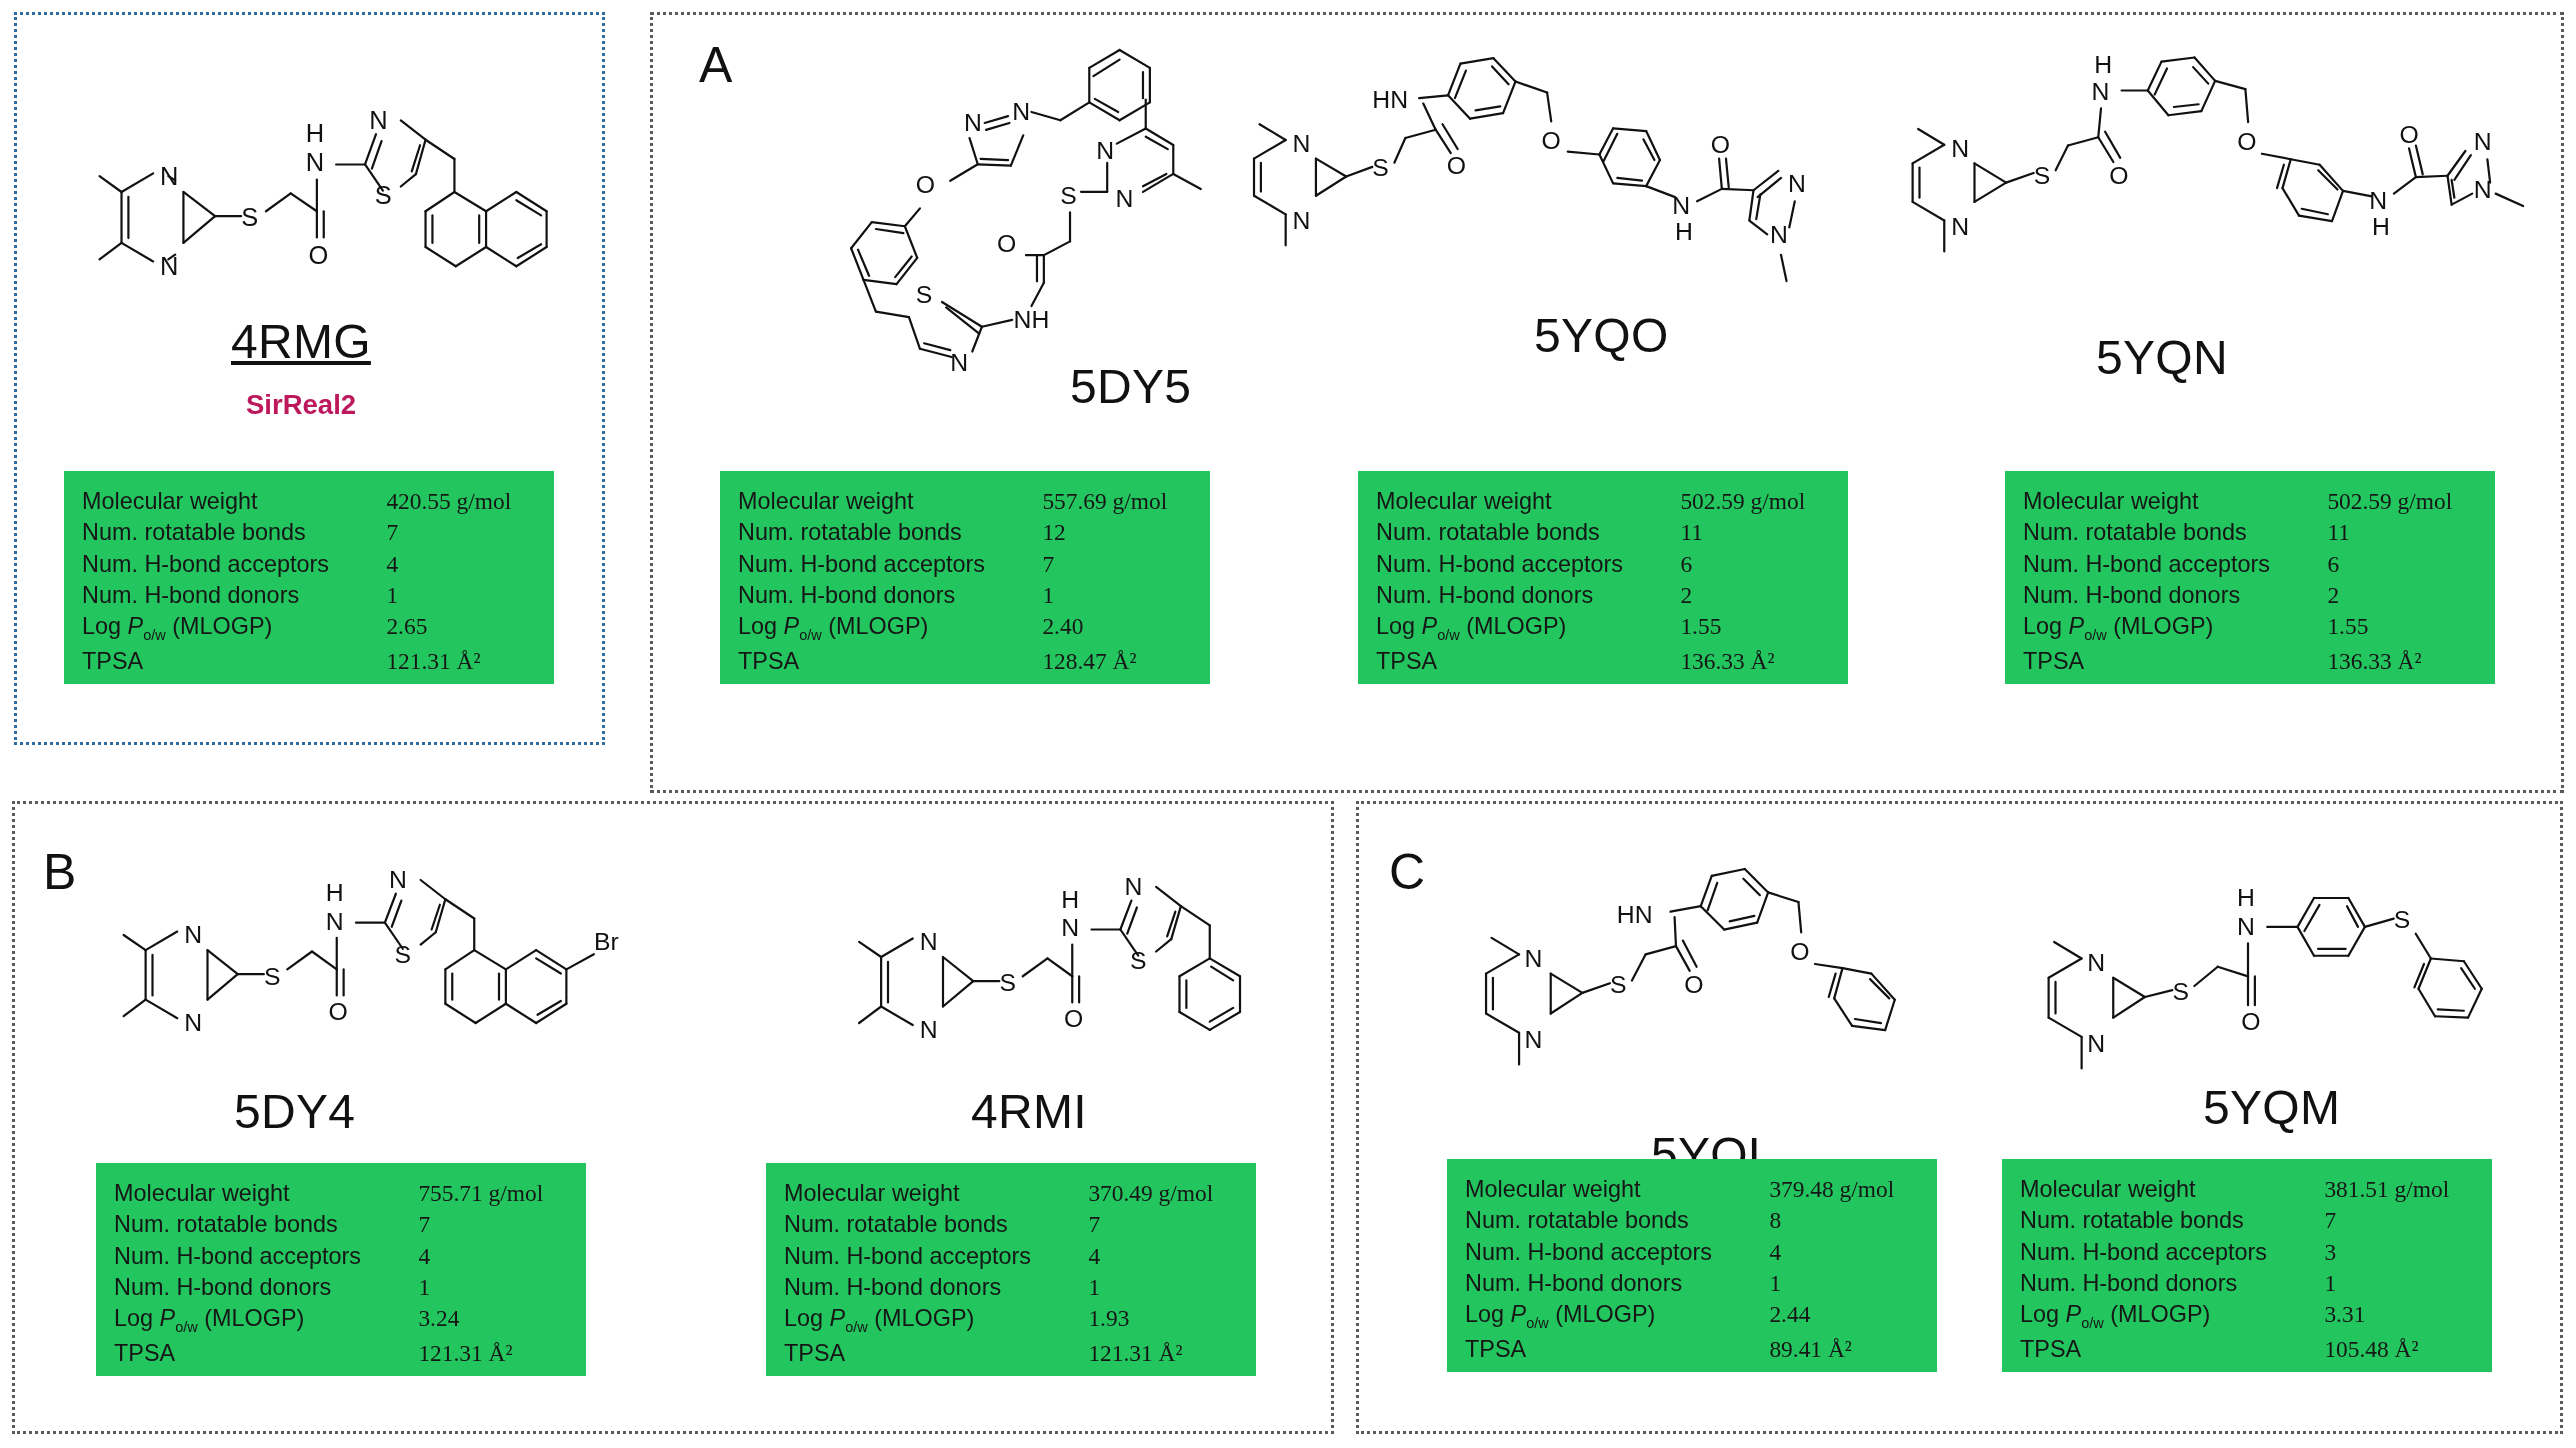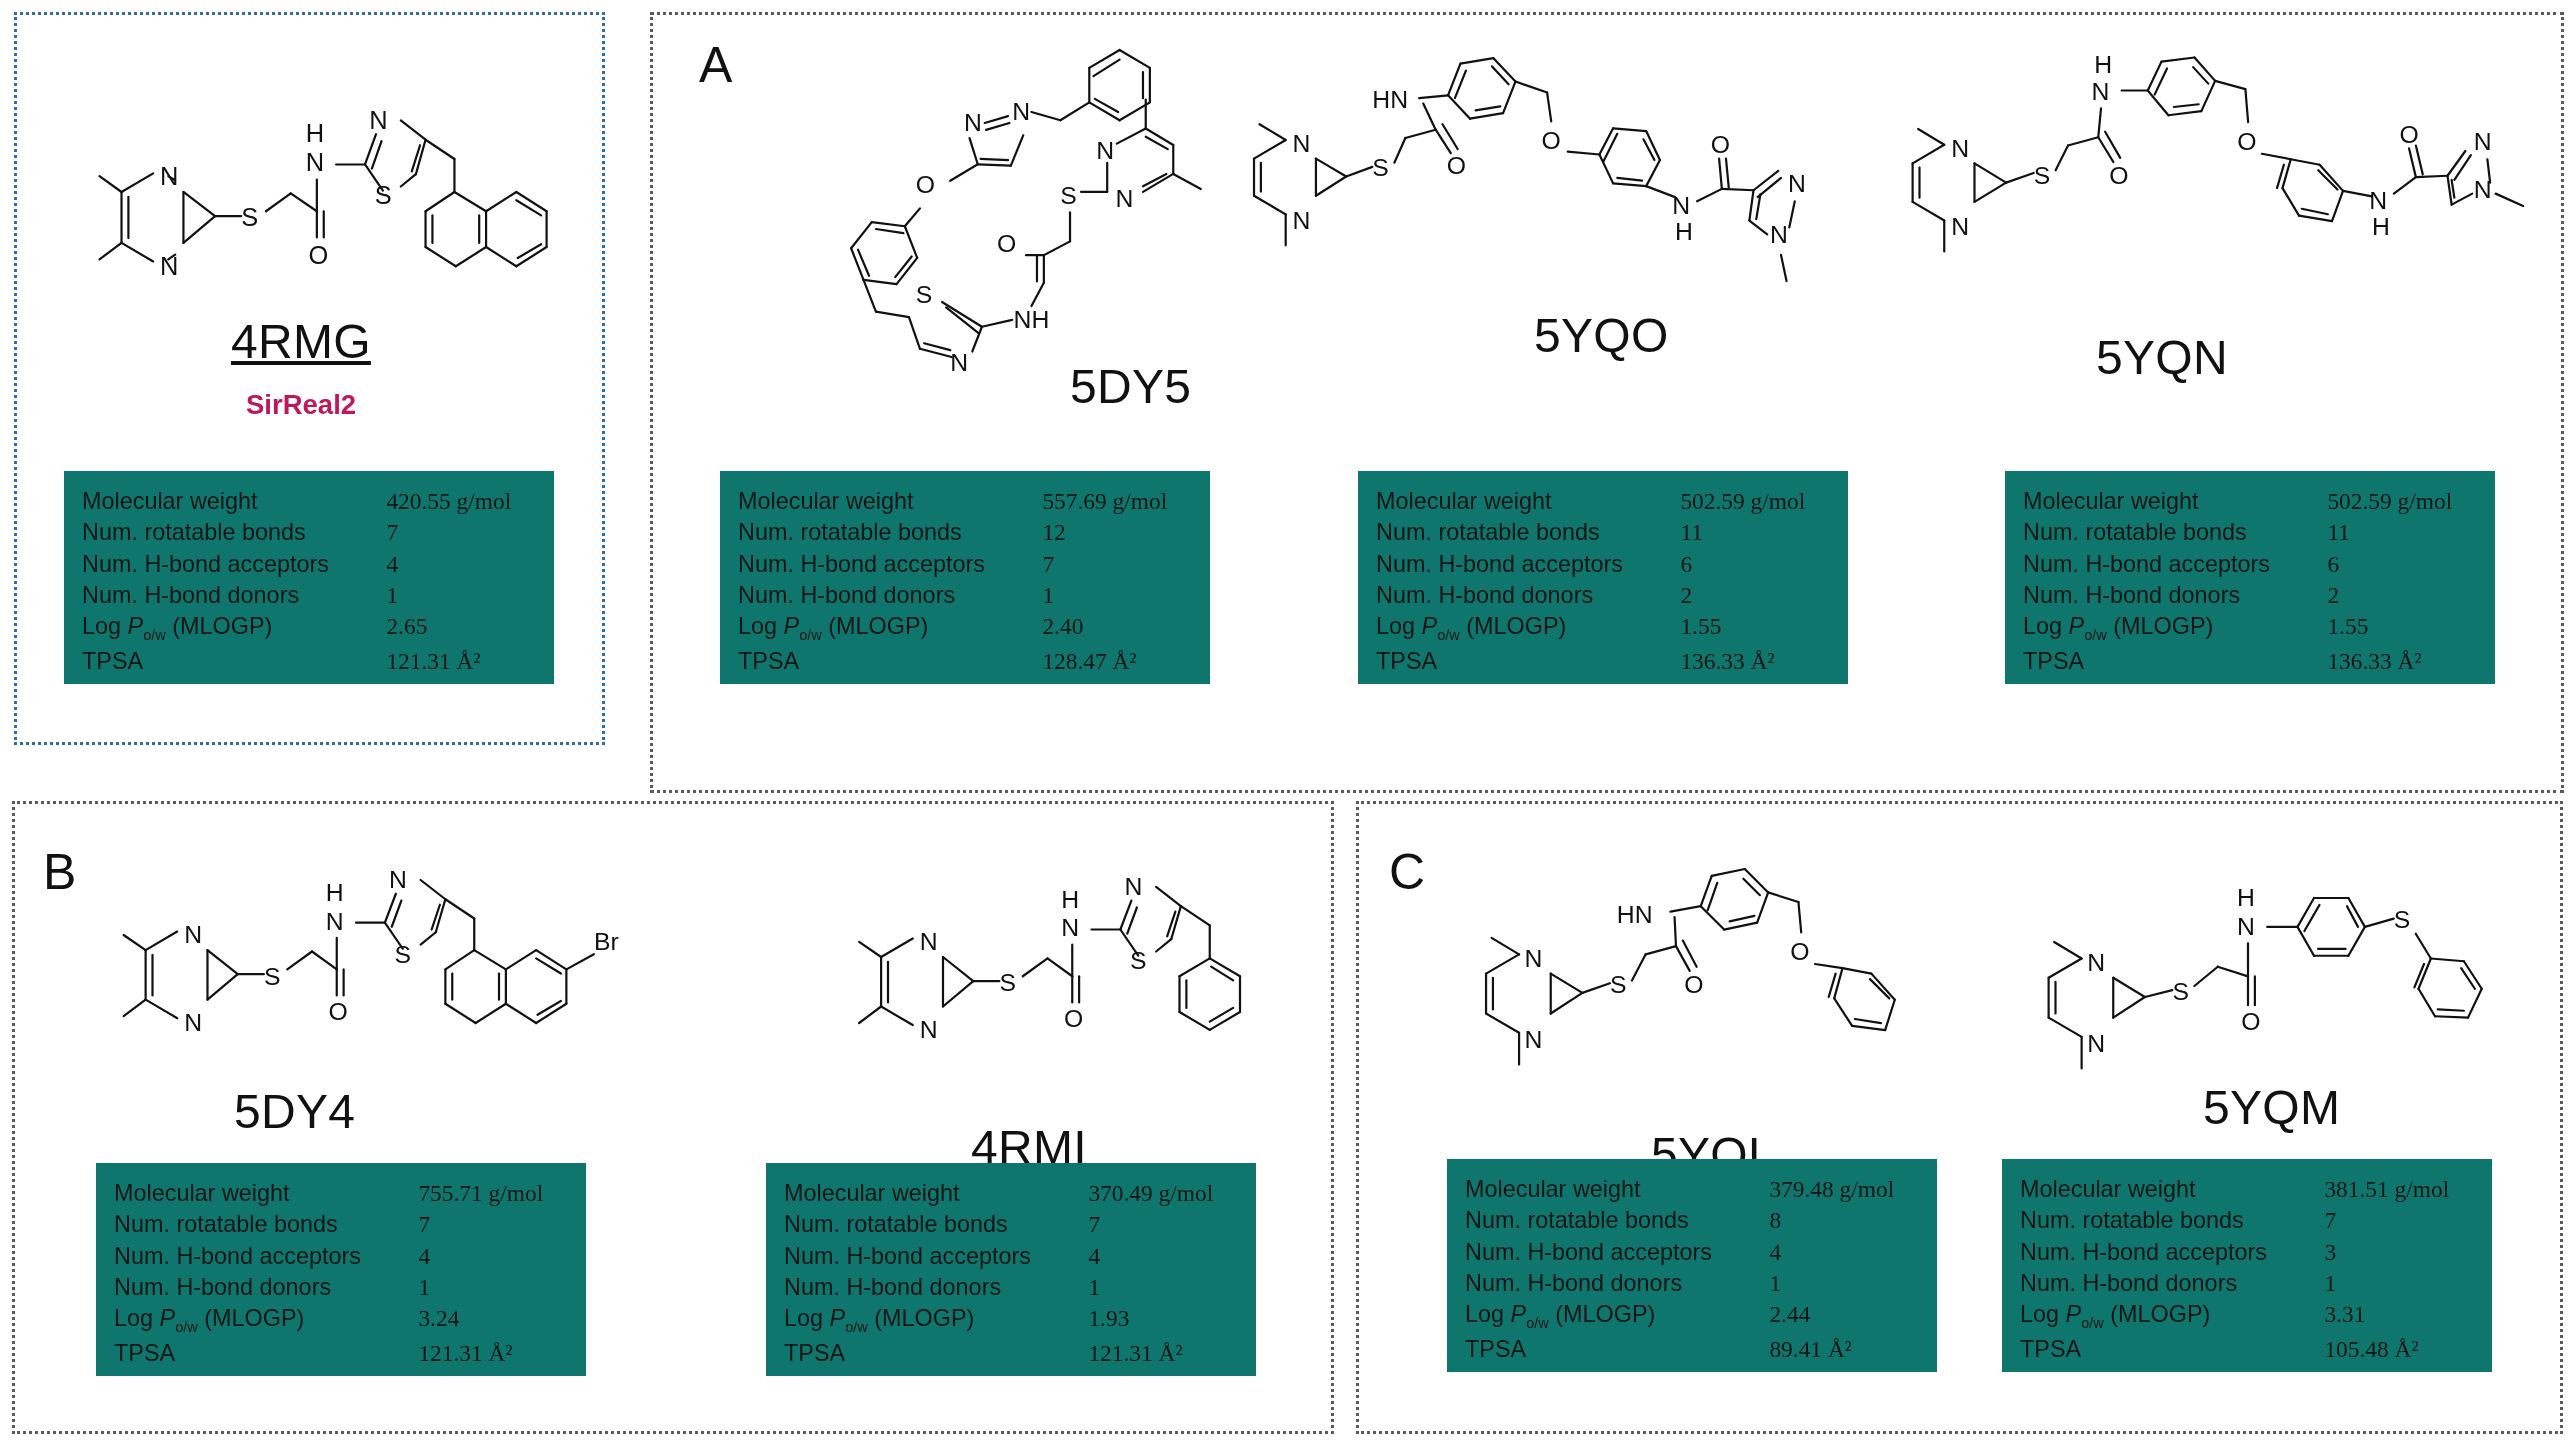--- a/index.html
+++ b/index.html
@@ -14,21 +14,21 @@
                 font-family:"Liberation Sans",sans-serif;color:#111;line-height:1;}
 
   .mol{position:absolute;}
   .mol svg{display:block;}
 
   .mol-name{position:absolute;font-size:48px;font-weight:400;color:#111;
             letter-spacing:0.3px;white-space:nowrap;line-height:1;}
   .mol-alias{position:absolute;font-size:27.5px;font-weight:bold;color:#be185d;
              white-space:nowrap;line-height:1;}
 
-  .ptable{position:absolute;background:#0f766e;box-sizing:border-box;
+  .ptable{position:absolute;background:#22c55e;box-sizing:border-box;
           padding:15px 18px 18px 18px;}
   .ptable table{border-collapse:collapse;width:100%;}
   .ptable td{font-size:23.4px;line-height:1.34;padding:0;vertical-align:baseline;
              white-space:nowrap;color:#161616;}
   .ptable td.lbl{padding-right:6.9px;}
   .ptable td.val{text-align:left;font-family:Liberation Serif, serif;}
   .ptable .it{font-style:italic;}
   .ptable sub{font-size:.62em;}
 </style>
 </head>
@@ -587,21 +587,21 @@
   <path d="M518 188 L518 240"></path>
       <path d="M528 194 L528 234"></path>
   <path d="M518 240 L562 266"></path>
   <path d="M562 266 L606 240"></path>
       <path d="M562 254 L596 234"></path>
   <path d="M606 240 L606 188"></path>
   <path d="M606 188 L562 162"></path>
       <path d="M596 194 L564 174"></path>
 </svg>
 </div>
-<div class="mol-name" style="left:971px;top:1088px;margin-top:36px;">4RMI</div>
+<div class="mol-name" style="left:971px;top:1088px;">4RMI</div>
 
 <div class="ptable" style="left:766px;top:1163px;width:490px;height:213px;">
  <table>
   <tbody>
         <tr>
     <td class="lbl">Molecular weight</td>
     <td class="val">370.49 g/mol</td>
   </tr>
   <tr>
     <td class="lbl">Num. rotatable bonds</td>

